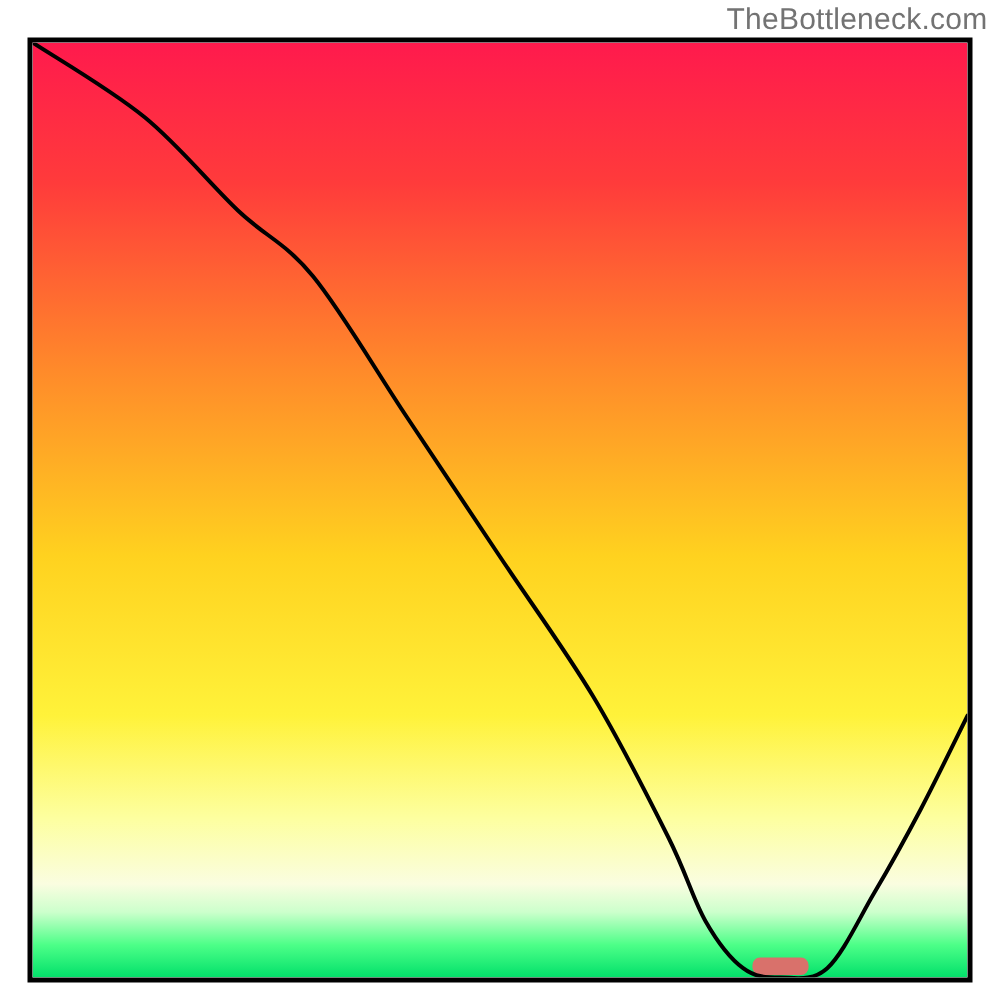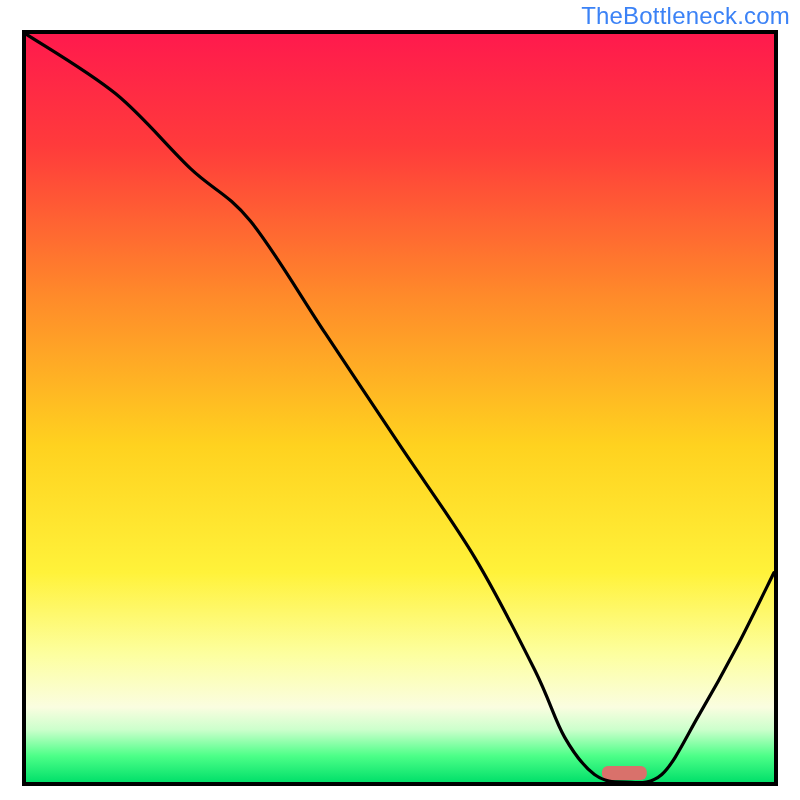--- a/index.html
+++ b/index.html
@@ -14,21 +14,21 @@
     position: relative;
     width: 800px;
     height: 800px;
   }
   .watermark {
     position: absolute;
     top: 2px;
     right: 10px;
     font-size: 24px;
     font-weight: 500;
-    color: #3b82f6;
+    color: #737373;
     letter-spacing: 0.2px;
   }
   .plot {
     position: absolute;
     left: 22px;
     top: 30px;
     width: 756px;
     height: 756px;
     border: 4px solid #000000;
     box-sizing: border-box;

